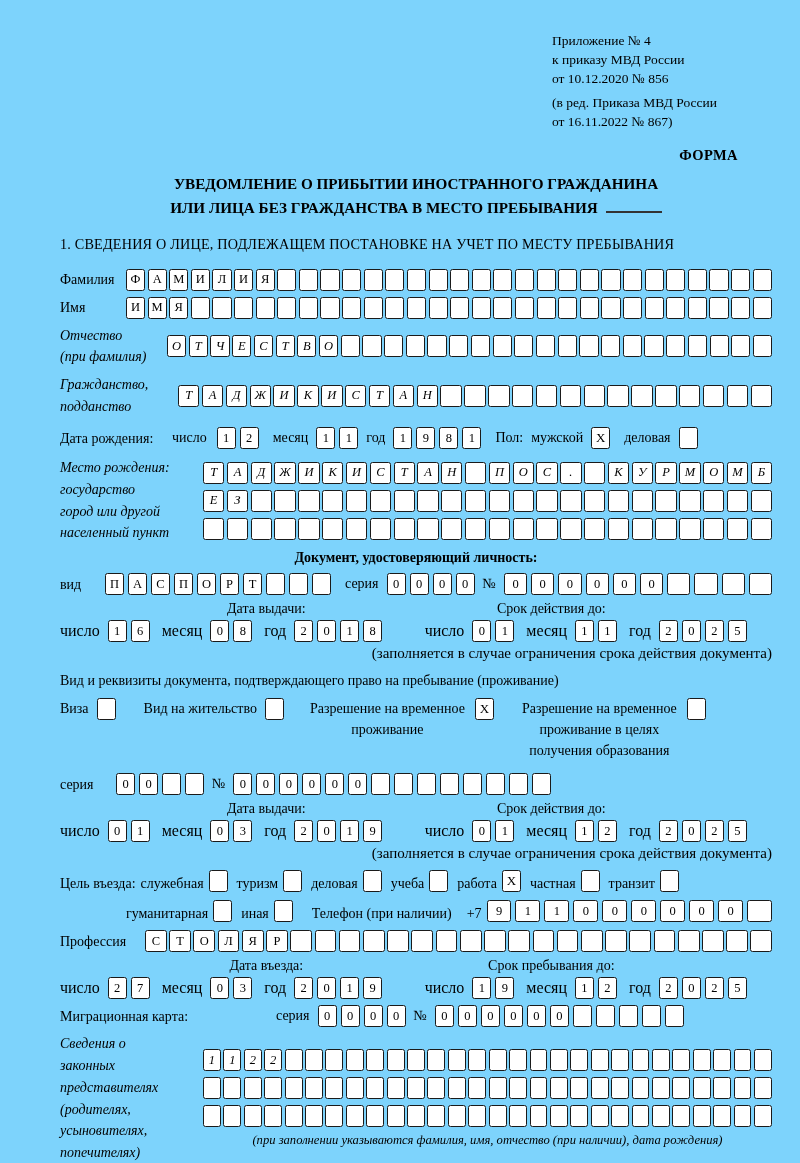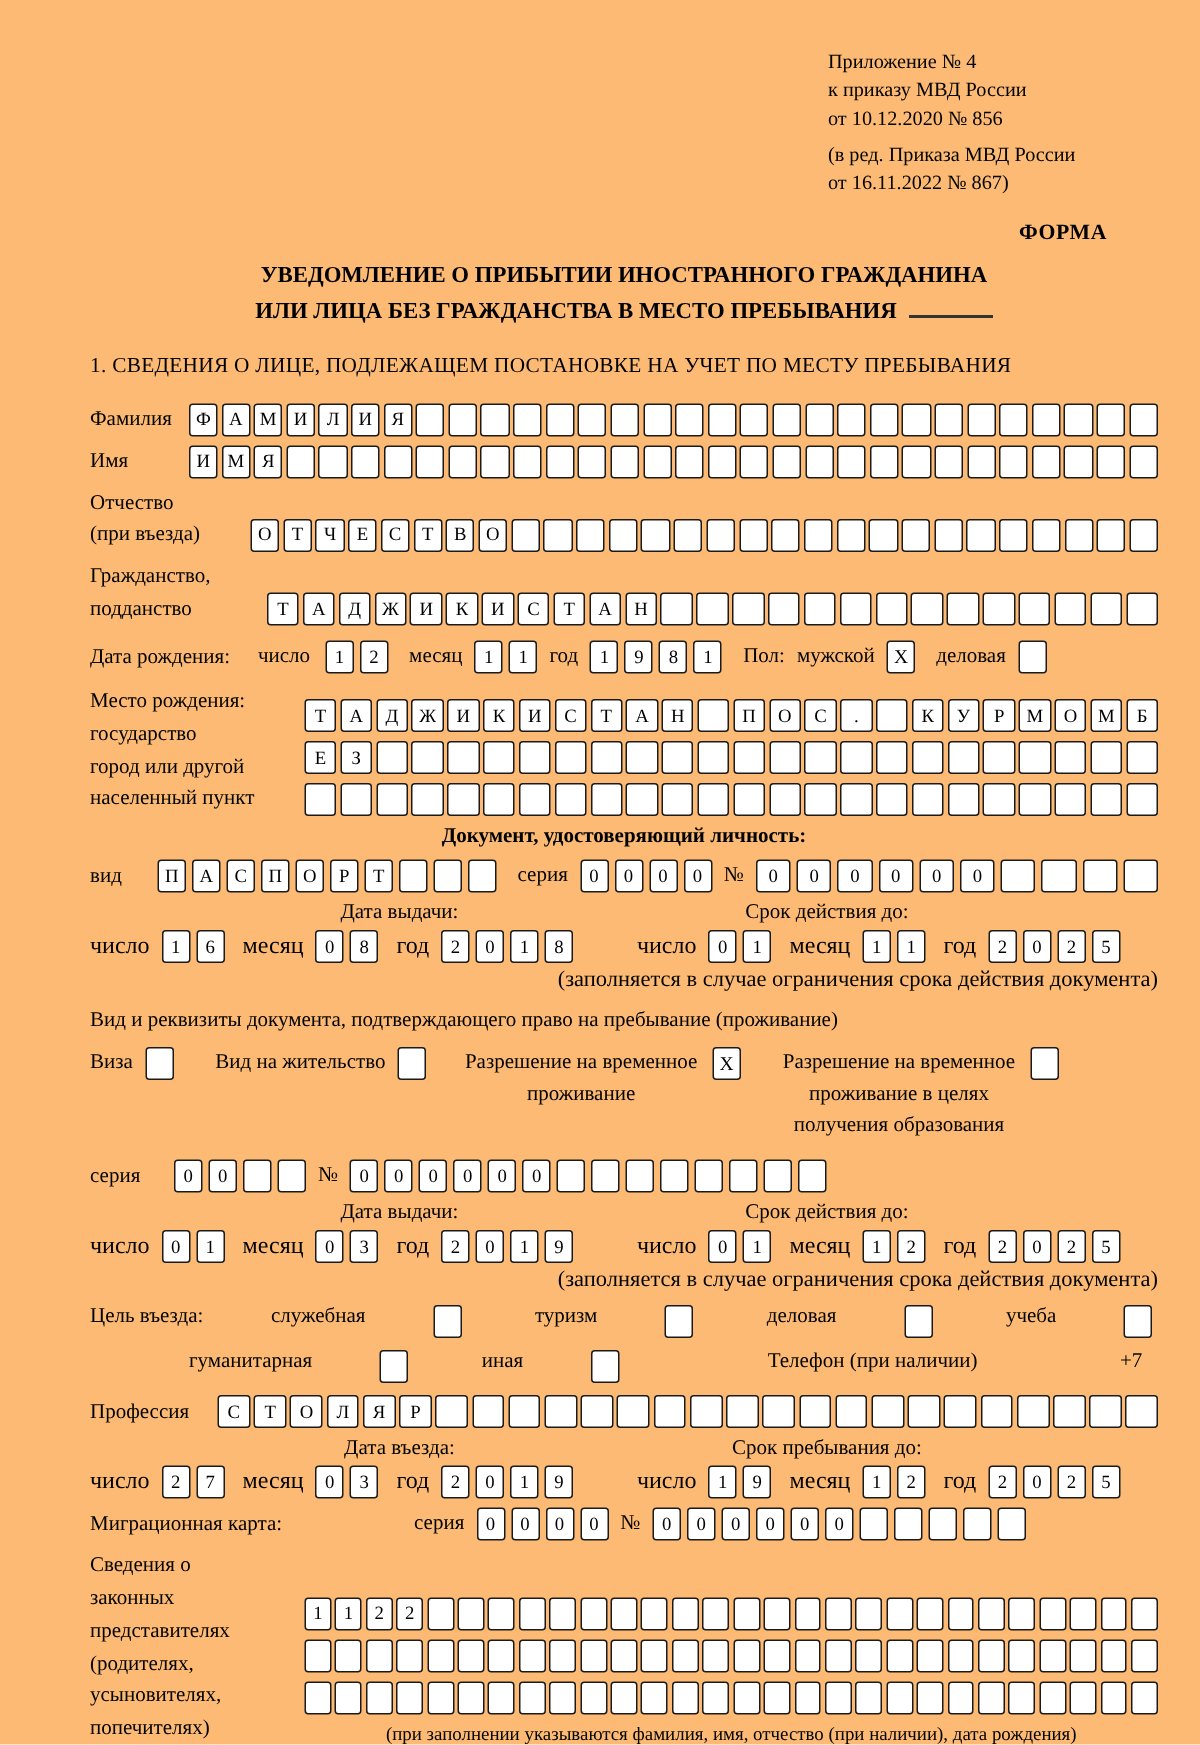--- a/index.html
+++ b/index.html
@@ -1,32 +1,32 @@
 <!DOCTYPE html>
 <html><head>
 <meta charset="utf-8">
 <style>
   * { box-sizing: border-box; }
   html,body { margin:0; padding:0; background:#fff; }
   body { width:800px; color:#000; font-family:"Liberation Serif","DejaVu Serif",serif; }
-  .page { width:800px; height:1163px; padding:32px 28px 20px 60px; overflow:hidden; position:relative; background:#fdba74; }
+  .page { width:800px; height:1163px; padding:32px 28px 20px 60px; overflow:hidden; position:relative; background:#7dd3fc; }
 
   
   .hdr-block { margin-left:492px; font-size:13.5px; line-height:1.4; }
   .hdr-gap { height:5px; }
   .form-label { text-align:right; font-weight:bold; font-size:14.5px; margin:16px 34px 8px 0; letter-spacing:.4px; }
 
   
   .title { text-align:center; font-weight:bold; font-size:15.2px; line-height:1.55; margin:6px 0 16px; }
   .blank-line { display:inline-block; width:56px; border-bottom:2px solid #333; height:13px; margin-left:8px; }
   .sec-heading { font-weight:normal; font-size:14.2px; margin:6px 0 16px; letter-spacing:.2px; }
 
   
   .frow { display:flex; align-items:center; margin-bottom:6px; font-size:14px; }
-  .frow.top { align-items:flex-end; }
+  .frow.top { align-items:center;font-style:italic; }
   .lbl { flex:none; line-height:1.5; }
   .w66 { width:66px; } .w107 { width:107px; } .w118 { width:118px; }
   .w143 { width:143px; } .w45 { width:45px; } .w85 { width:85px; } .w160 { width:160px; }
 
   
   .cells { display:flex; gap:2.5px; }
   .cells .cell { flex:none; width:18px; height:22px; border:1.6px solid #1a1a1a; border-radius:2.5px;
                  display:flex; align-items:center; justify-content:center; font-size:12.5px; background:#fff; }
   .cells.grow { flex:1; }
   .cells.grow .cell { flex:1; width:auto; min-width:0; }
@@ -49,21 +49,21 @@
 
   .doc-heading { text-align:center; font-weight:bold; font-size:14px; margin:2px 0 7px; }
   .intro { font-size:14px; line-height:1.6; margin-bottom:2px; }
 
   
   .chk-row { display:flex; align-items:flex-start; margin:6px 0 12px; font-size:14px; }
   .chk-row .opt-word { margin-right:8px; line-height:1.5; }
   .chk-row .checkbox { margin-right:14px; margin-top:0; }
   .stack { display:flex; flex-direction:column; text-align:center; line-height:1.5; margin-right:10px; }
 
-  .purpose-row { display:flex; align-items:flex-start; flex-wrap:nowrap; font-size:14px; margin-bottom:8px;gap:40px; }
+  .purpose-row { display:flex; align-items:flex-end; flex-wrap:nowrap; font-size:14px; margin-bottom:8px; }
   .purpose-row .pw { margin-right:5px; white-space:nowrap; }
   .purpose-row .checkbox { margin-right:9px; }
   .indent66 { padding-left:66px; }
 
   .mg-gap { width:56px; flex:none; }
   .sm-gap { width:10px; flex:none; }
   .ml8 { margin-left:8px; } .mr8 { margin-right:8px; } .ml14 { margin-left:14px; } .mr10 { margin-right:10px; }
 
   
   .rep-rows .cells { margin-bottom:6px; }
@@ -163,21 +163,21 @@
         <span class="cell"></span>
         <span class="cell"></span>
         <span class="cell"></span>
         <span class="cell"></span>
       </span>
   </div>
 
   <div class="frow top">
     <span class="lbl w107 label-stack">
       <span>Отчество</span>
-      <span>(при въезда)</span>
+      <span>(при фамилия)</span>
     </span>
     <span class="cells grow">
         <span class="cell">О</span>
         <span class="cell">Т</span>
         <span class="cell">Ч</span>
         <span class="cell">Е</span>
         <span class="cell">С</span>
         <span class="cell">Т</span>
         <span class="cell">В</span>
         <span class="cell">О</span>

